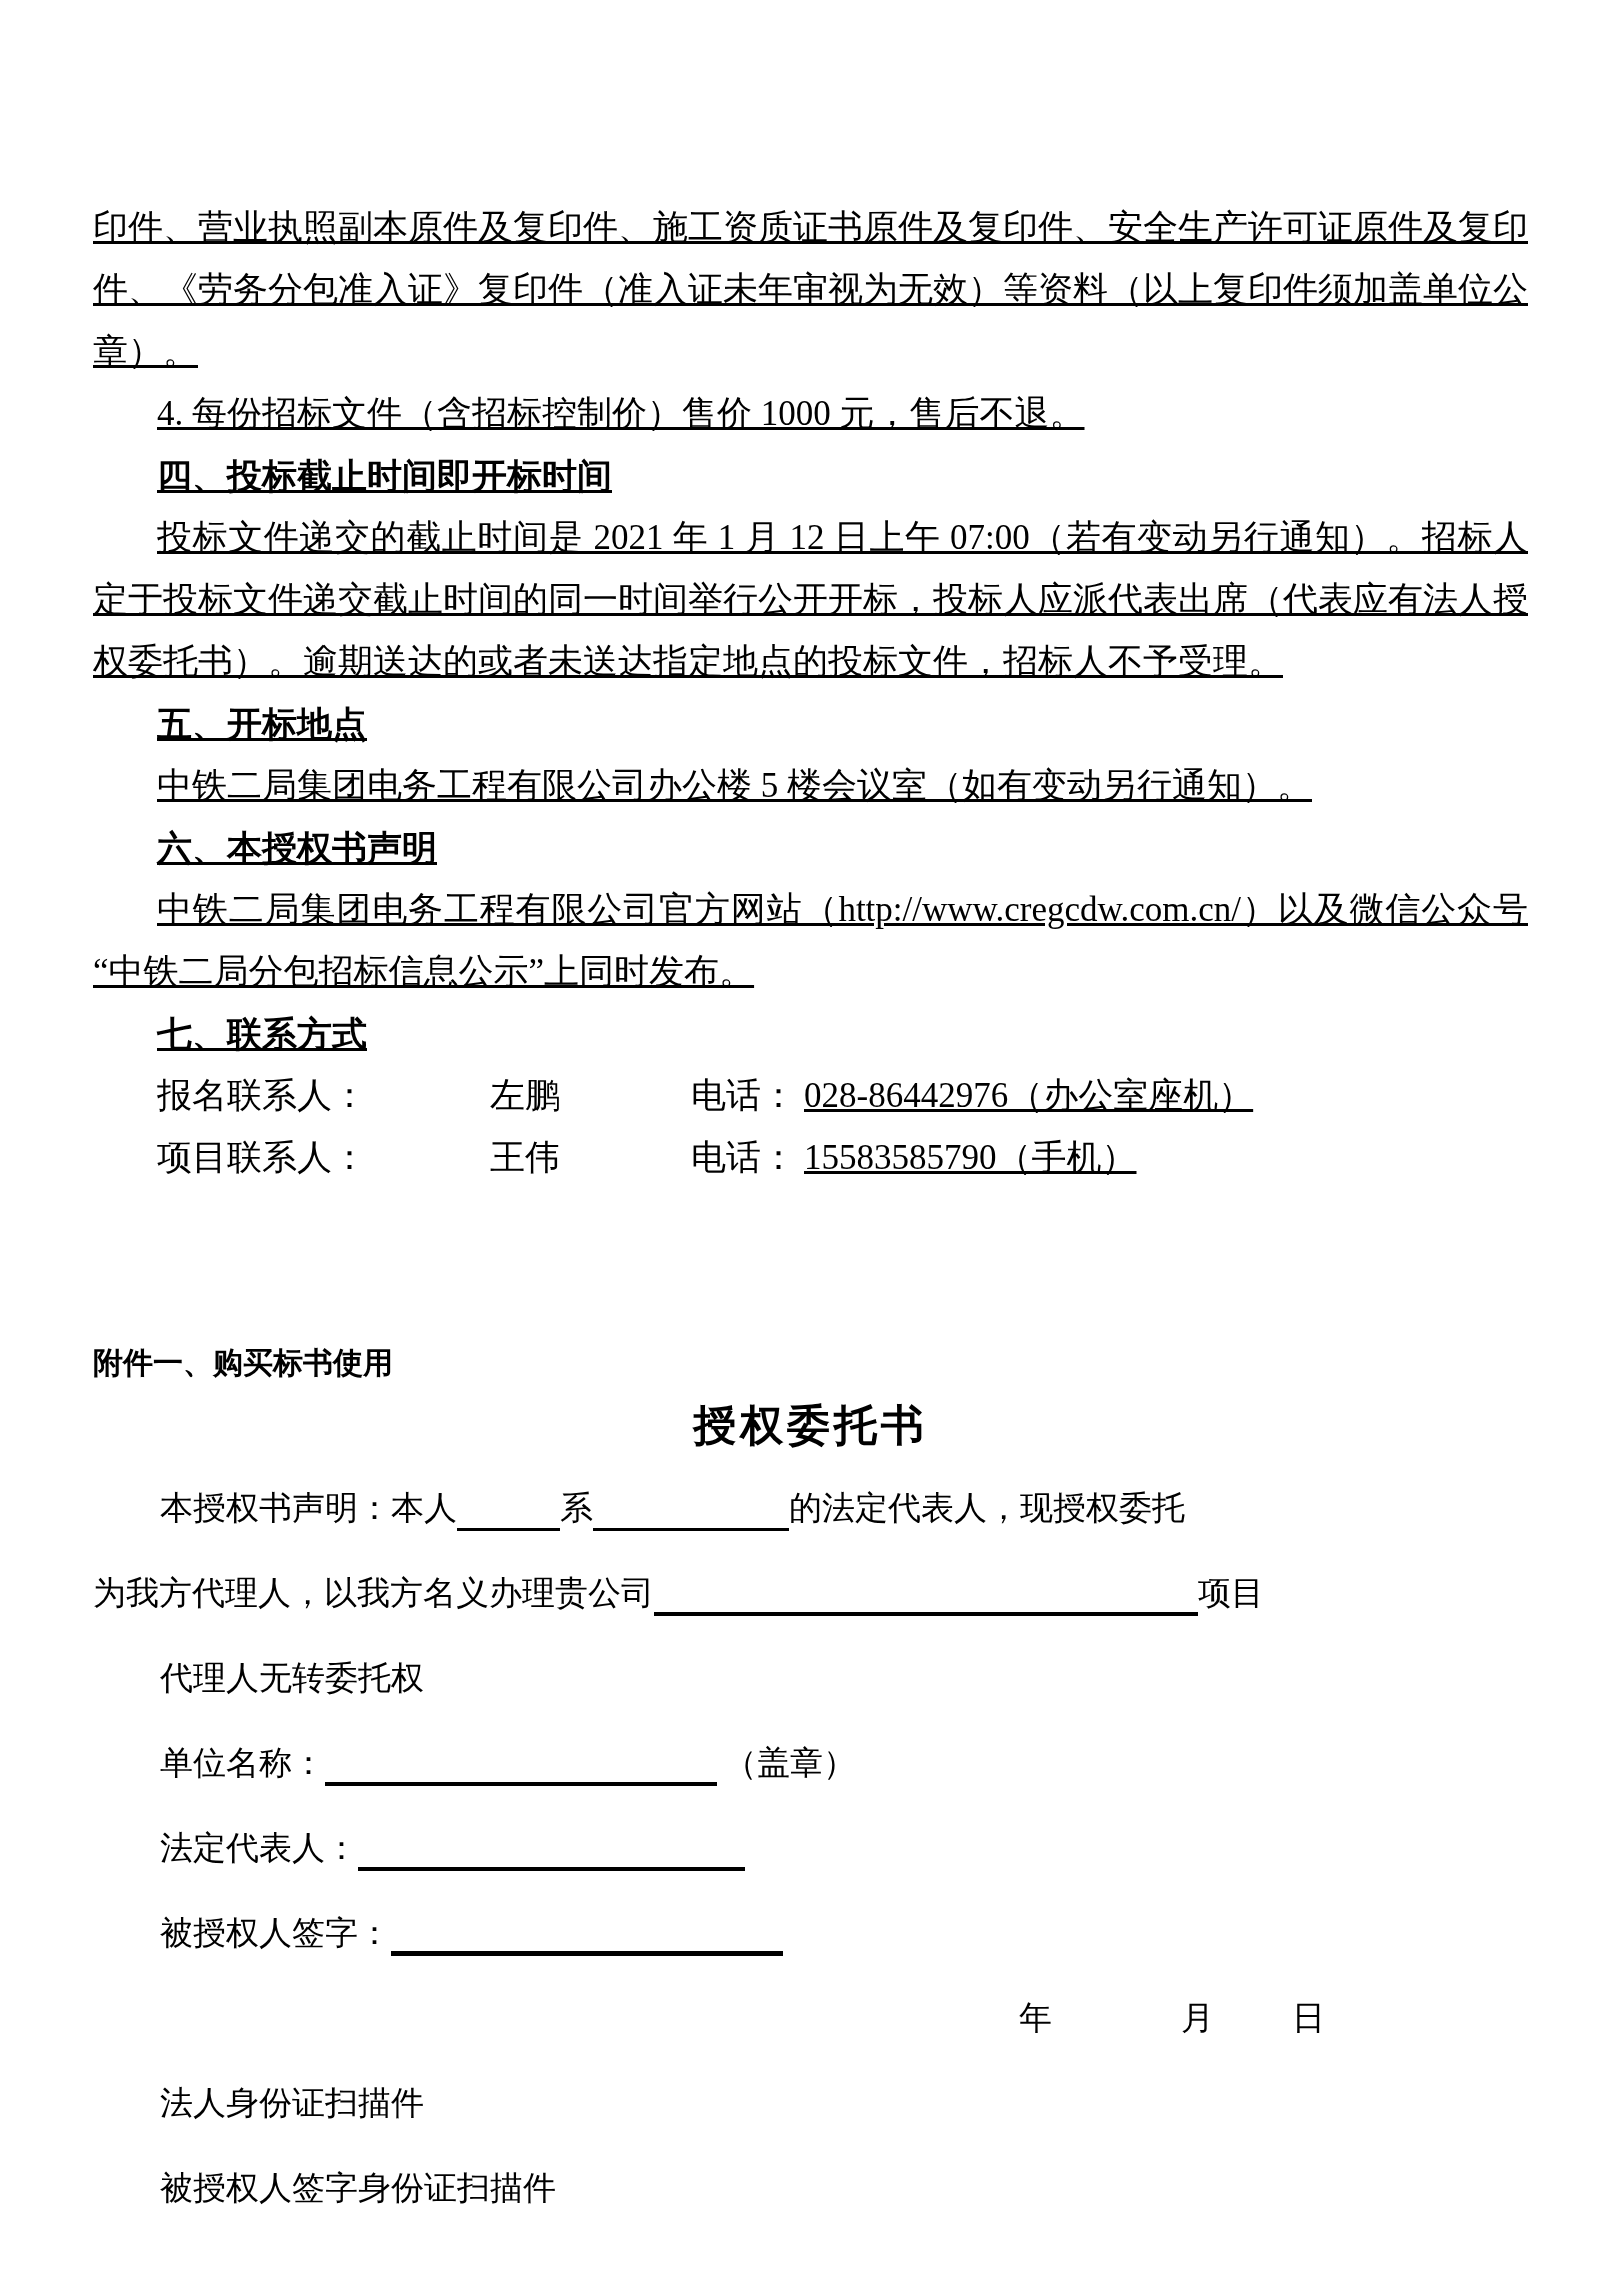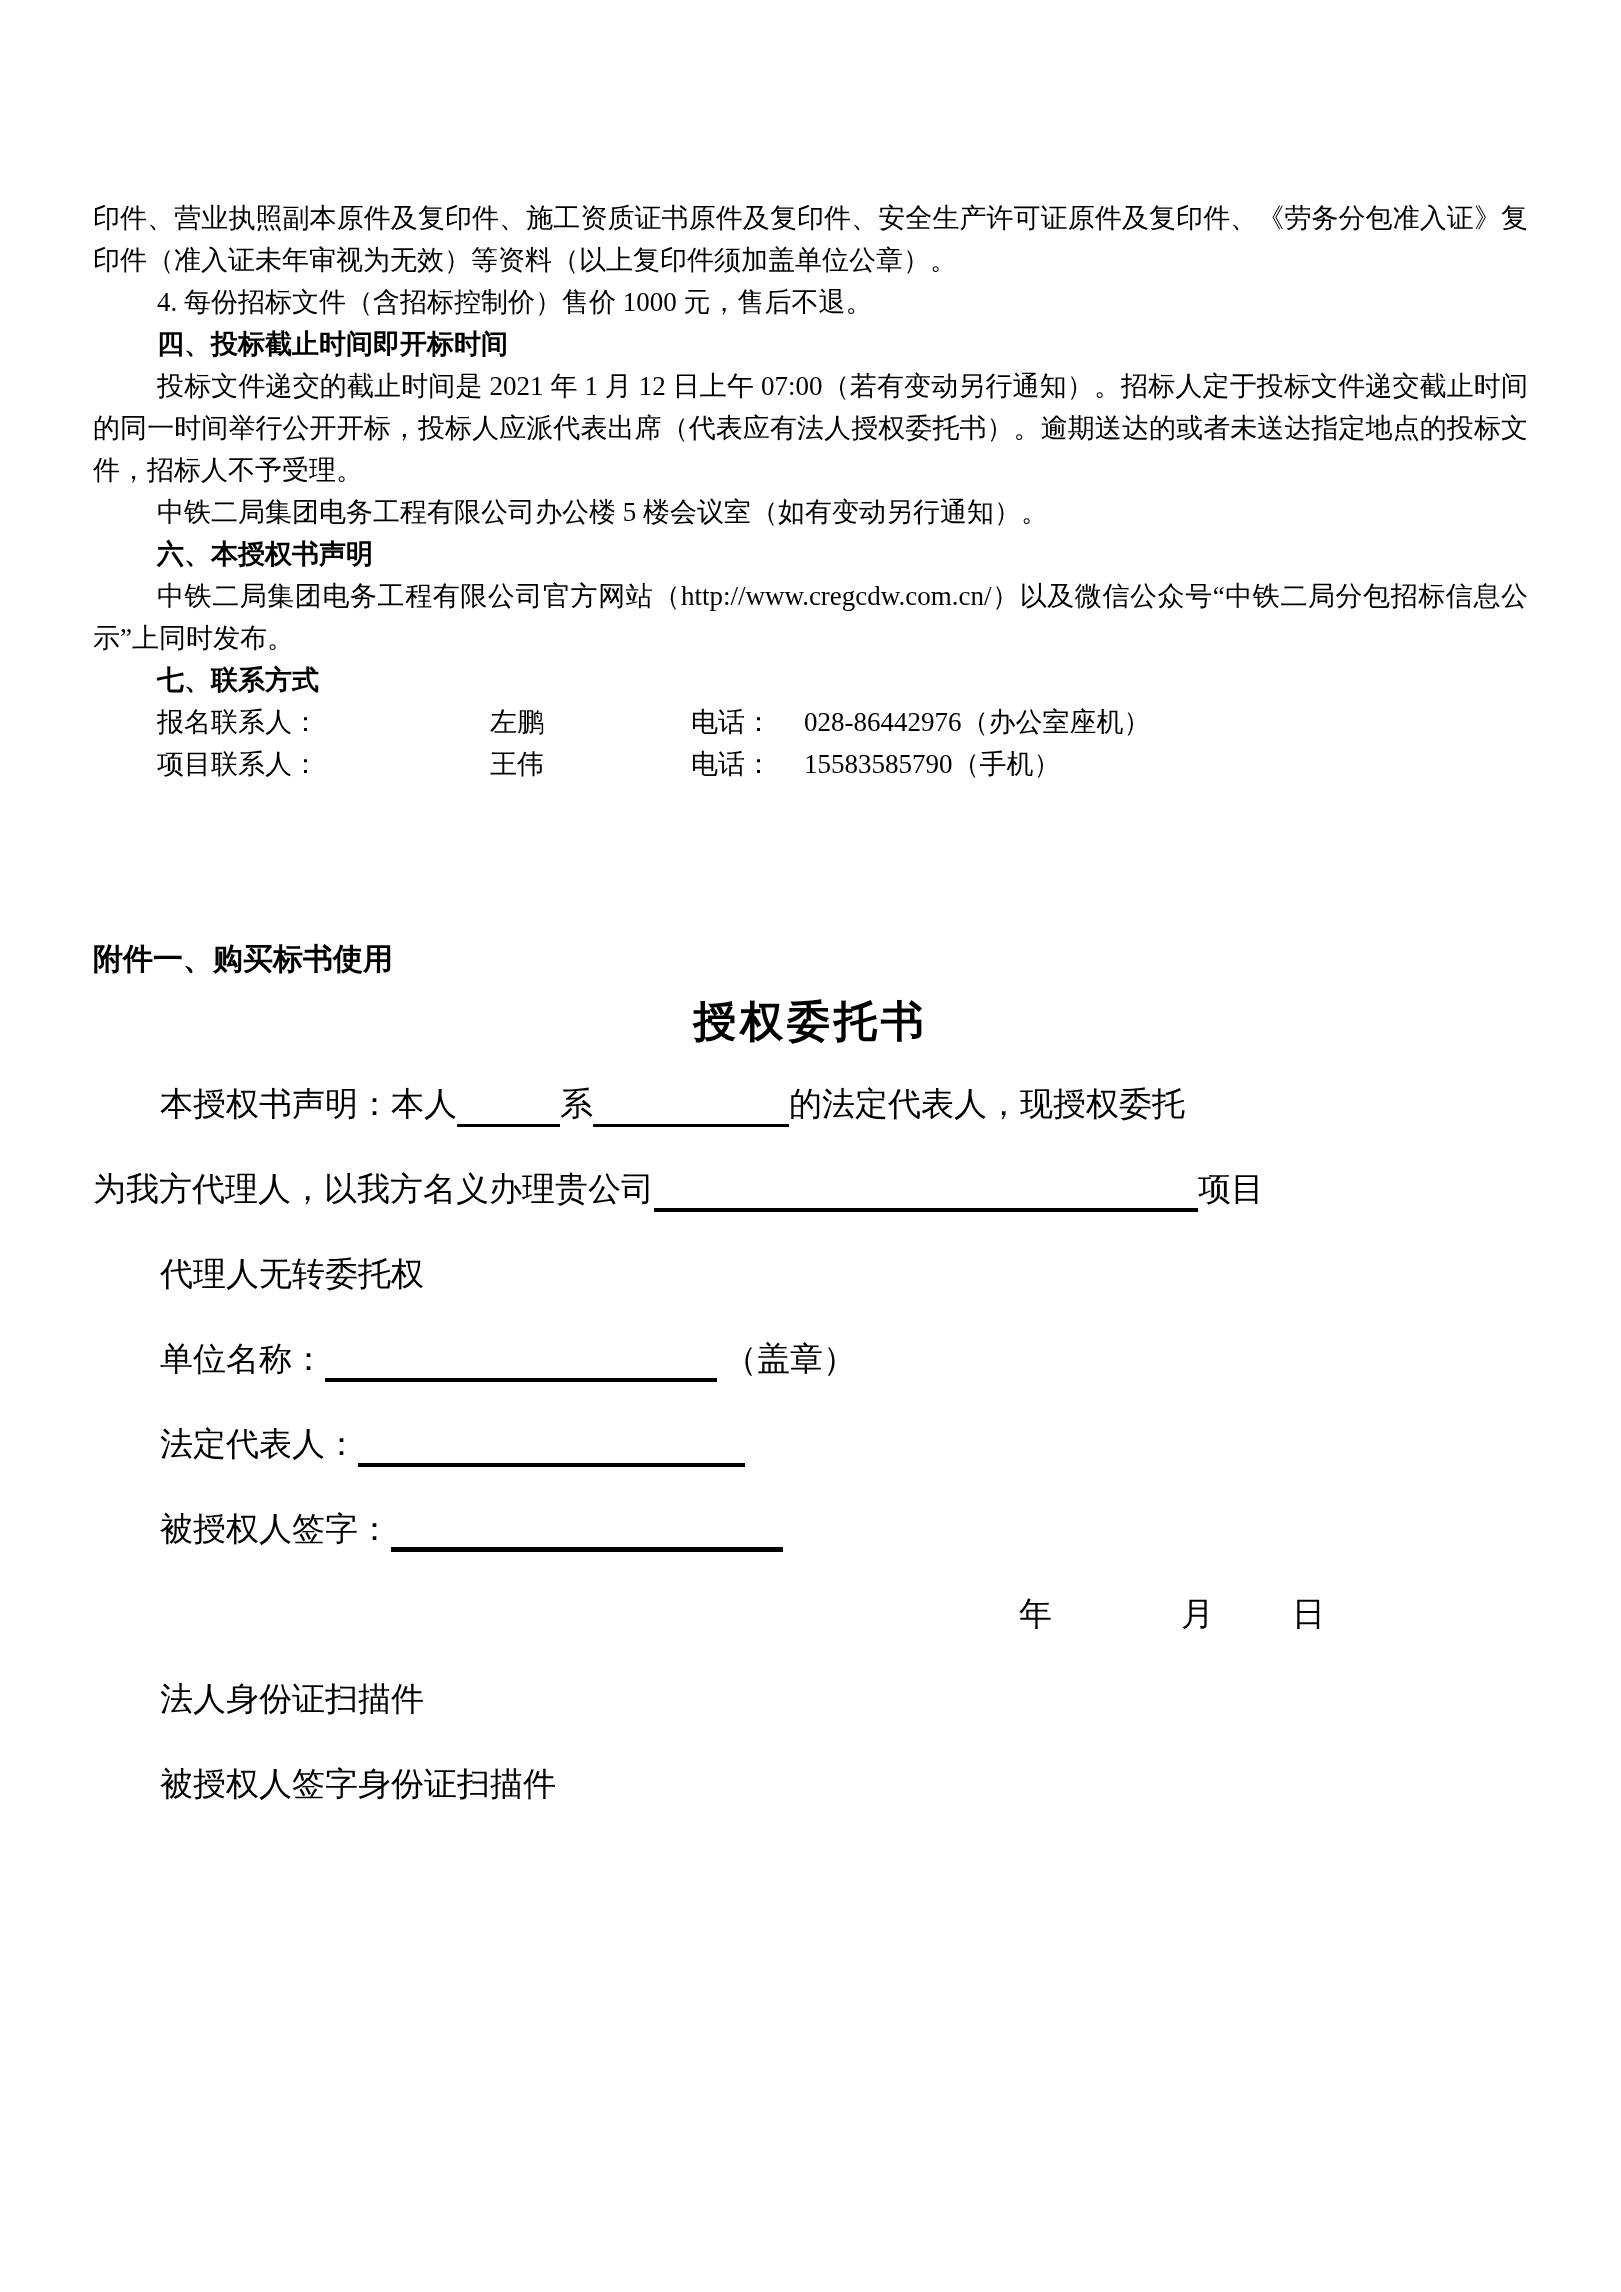--- a/index.html
+++ b/index.html
@@ -13,21 +13,21 @@
     font-family: "Liberation Serif", "DejaVu Serif", serif;
   }
   .doc {
     position: absolute;
     left: 93px;
     top: 197px;
     width: 1435px;
   }
 
   
-  .s1 { font-size: 27px; line-height: 42px; }
+  .s1 { font-size: 35px; line-height: 62px; text-decoration: underline; }
   .s1 p { margin: 0; }
   .just { text-align: justify; }
   .ind { text-indent: 64px; }
   .hei {
     font-family: "Liberation Sans", "DejaVu Sans", sans-serif;
     font-weight: bold;
   }
   .crow { padding-left: 64px; white-space: nowrap; }
   .clab  { display: inline-block; width: 333px; }
   .cname { display: inline-block; width: 201px; }
@@ -74,20 +74,21 @@
 <div class="page">
   <div class="doc">
 
     <section class="s1">
       <p class="just">印件、营业执照副本原件及复印件、施工资质证书原件及复印件、安全生产许可证原件及复印件、《劳务分包准入证》复印件（准入证未年审视为无效）等资料（以上复印件须加盖单位公章）。</p>
       <p class="ind">4. 每份招标文件（含招标控制价）售价 1000 元，售后不退。</p>
 
       <p class="ind hei">四、投标截止时间即开标时间</p>
       <p class="ind just">投标文件递交的截止时间是 2021 年 1 月 12 日上午 07:00（若有变动另行通知）。招标人定于投标文件递交截止时间的同一时间举行公开开标，投标人应派代表出席（代表应有法人授权委托书）。逾期送达的或者未送达指定地点的投标文件，招标人不予受理。</p>
 
+      <p class="ind hei">五、开标地点</p>
       <p class="ind">中铁二局集团电务工程有限公司办公楼 5 楼会议室（如有变动另行通知）。</p>
 
       <p class="ind hei">六、本授权书声明</p>
       <p class="ind just">中铁二局集团电务工程有限公司官方网站（http://www.cregcdw.com.cn/）以及微信公众号“中铁二局分包招标信息公示”上同时发布。</p>
 
       <p class="ind hei">七、联系方式</p>
 
       <div class="crow">
         <span class="clab">报名联系人：</span><span class="cname">左鹏</span><span class="ctel">电话：</span><span class="cnum">028-86442976（办公室座机）</span>
       </div>

